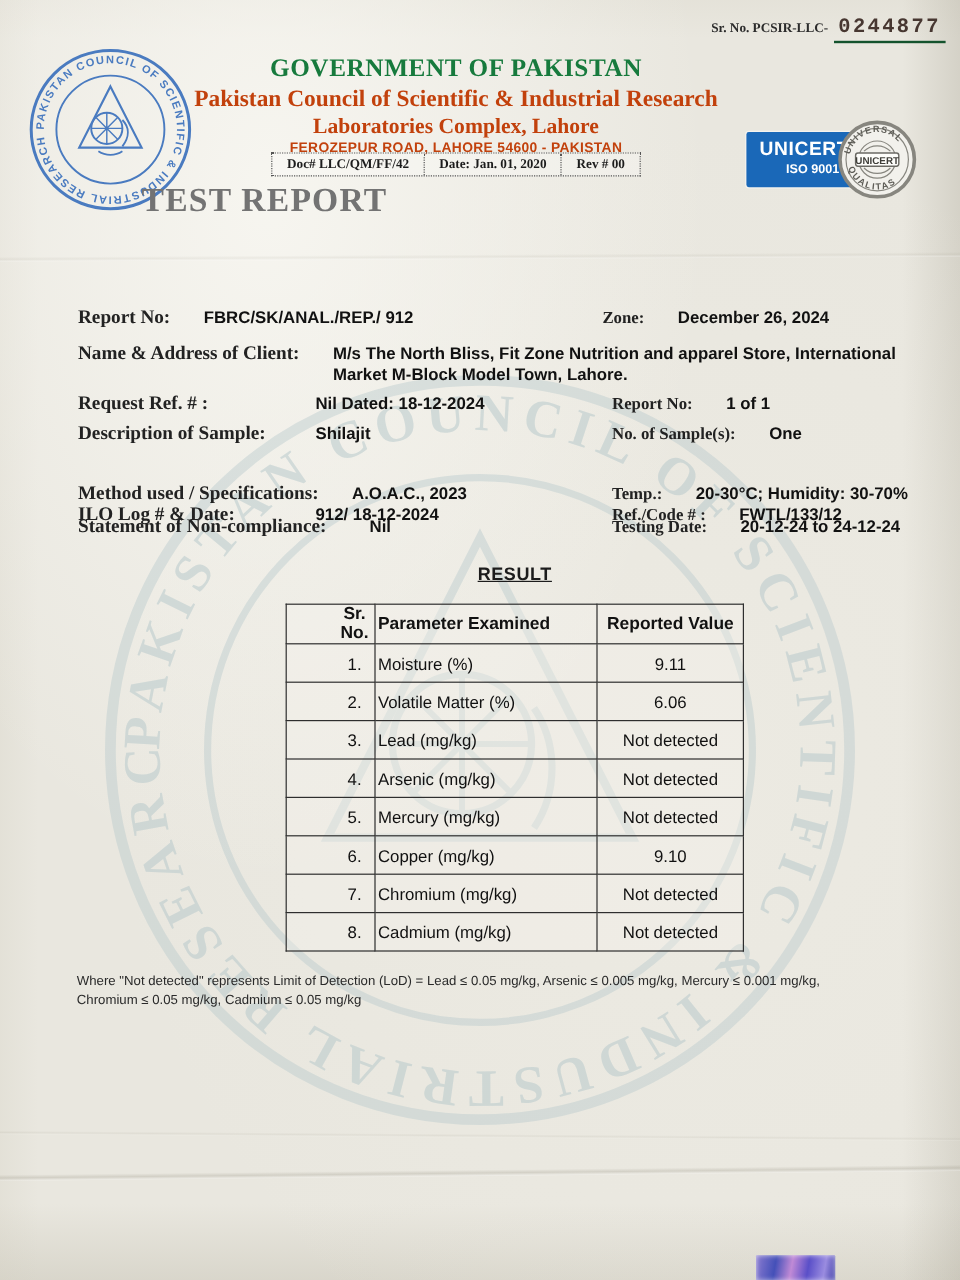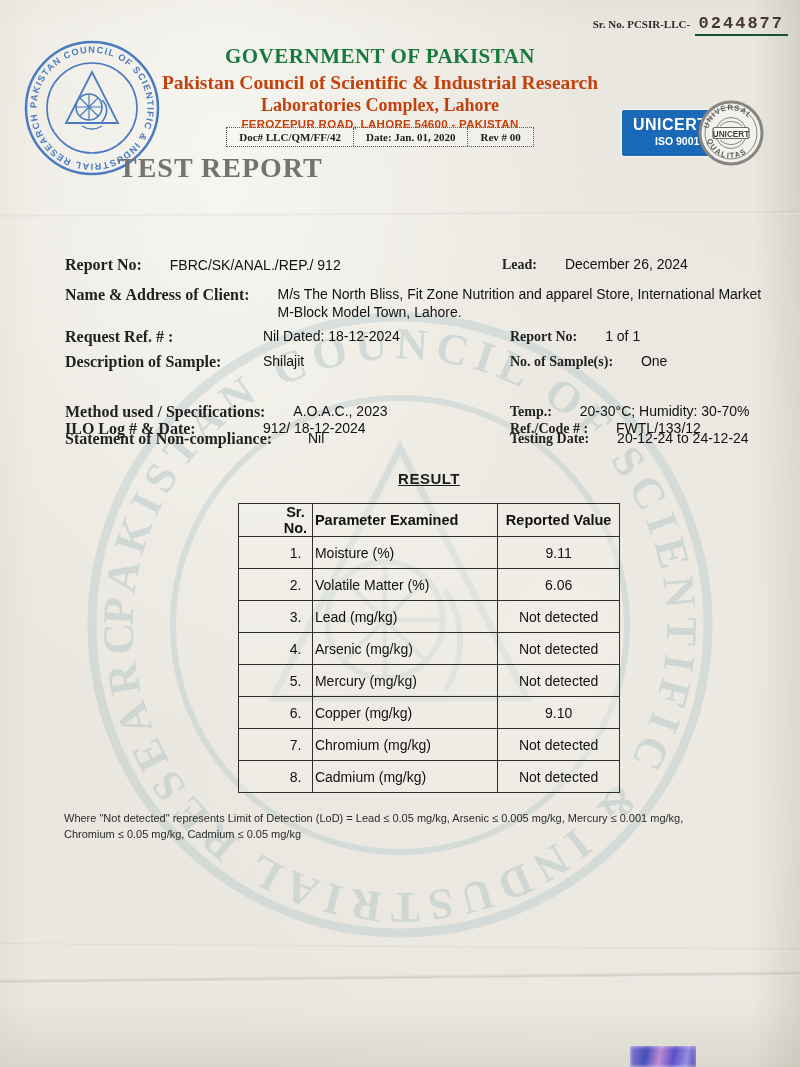--- a/index.html
+++ b/index.html
@@ -56,21 +56,21 @@
     padding:3px 12px; border-right:1px dotted #555; white-space:nowrap; }
   .doc-cell:last-child { border-right:none; }
 
   .report-title { position:absolute; left:118px; top:152px; width:524px; 
     font-family:"Liberation Serif", serif; font-size:28px; font-weight:bold; letter-spacing:1px; color:#737373; }
 
   
   .info { position:absolute; left:65px; top:256px; width:700px; font-size:14px; }
   .info-row { position:absolute; left:0; width:700px; white-space:nowrap; }
   .lbl { font-family:"Liberation Serif", serif; font-weight:bold; font-size:16px; color:#222; }
-  .val { font-weight:normal; font-size:14px; color:#111;padding-left:24px; }
+  .val { font-weight:bold; font-size:14px; color:#111;padding-left:24px; }
   .inline-lbl { display:inline-block; min-width:170px; vertical-align:top; }
   .row-right { position:absolute; left:445px; top:0; white-space:nowrap; }
   .row-right .lbl { font-size:14px; }
   .r-date   { top:0; }
   .r-date .row-right { left:437px; }
   .r-client { top:30px; }
   .r-client .client-val { display:inline-block; width:520px; white-space:normal; line-height:1.25; }
   .r-req    { top:72px; }
   .r-desc   { top:97px; }
   .r-ilo    { top:122px;margin-top:42px; }
@@ -183,21 +183,21 @@
   </div>
 </div>
 
 <div class="report-title">TEST REPORT</div>
 
 <div class="info">
   <div class="info-row r-date">
     <span class="lbl">Report No:</span>
     <span class="val">FBRC/SK/ANAL./REP./ 912</span>
     <span class="row-right">
-      <span class="lbl">Lead:</span>
+      <span class="lbl">Zone:</span>
       <span class="val">December 26, 2024</span>
     </span>
   </div>
   <div class="info-row r-client">
     <span class="lbl inline-lbl">Name &amp; Address of Client:</span>
     <span class="val client-val">M/s The North Bliss, Fit Zone Nutrition and apparel Store, International Market M-Block Model Town, Lahore.</span>
   </div>
 
   <div class="info-row r-req">
     <span class="lbl inline-lbl">Request Ref. # :</span>

